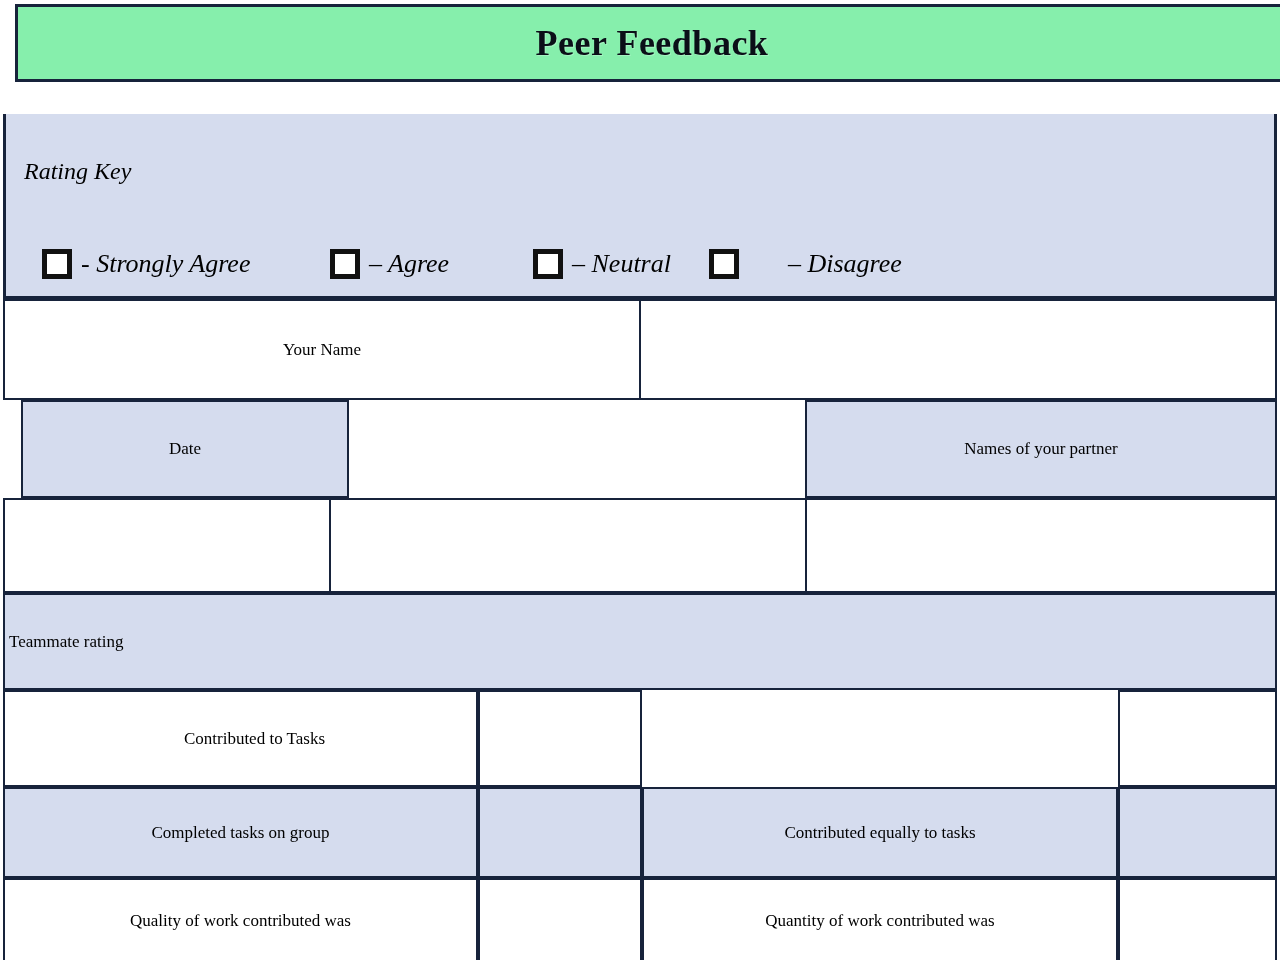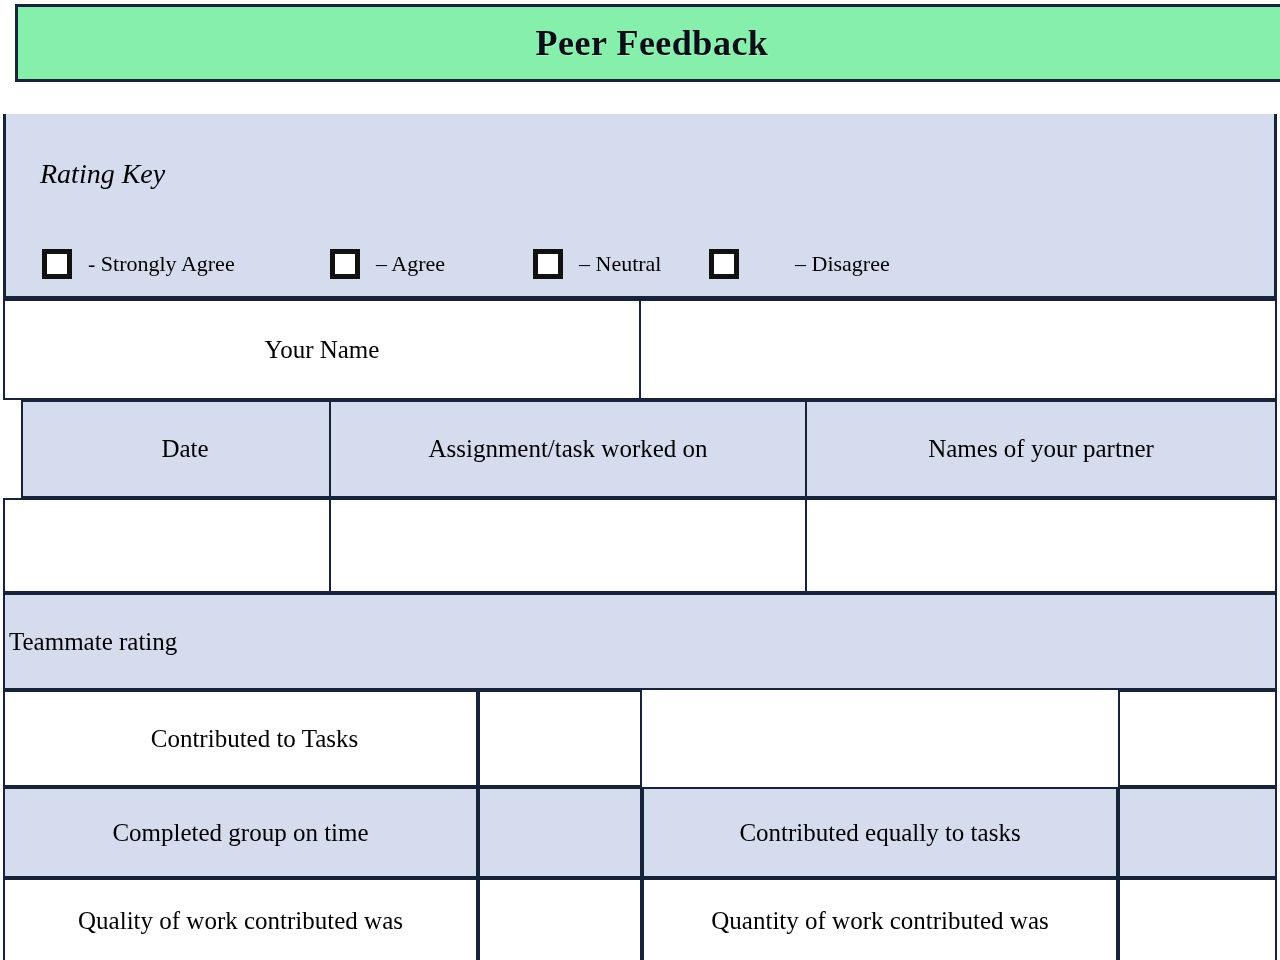--- a/index.html
+++ b/index.html
@@ -55,23 +55,23 @@
     width: 1274px;
     height: 185px;
     box-sizing: border-box;
     background: #D5DCEE;
     border-left: 3px solid #17233b;
     border-right: 3px solid #17233b;
     border-bottom: 3px solid #17233b;
   }
   .rating-key-label {
     position: absolute;
-    left: 34px;
+    left: 18px;
     top: 44px;
-    font-size: 28px;
+    font-size: 24px;
     font-style: italic;
   }
   .rating-options {
     position: absolute;
     left: 0;
     top: 126px;
     width: 1274px;
     height: 48px;
     display: flex;
     align-items: center;
@@ -84,39 +84,40 @@
   .rating-option .chk {
     width: 30px;
     height: 30px;
     box-sizing: border-box;
     background: #ffffff;
     border: 5px solid #111111;
     flex: 0 0 auto;
     display: block;
   }
   .rating-option .opt-label {
-    font-size: 22px;
-    margin-left: 16px;
+    font-size: 26px;
+    font-style: italic;
+    margin-left: 9px;
   }
   
   .ro-0 { position: absolute; left: 36px; }
   .ro-1 { position: absolute; left: 324px; }
   .ro-2 { position: absolute; left: 527px; }
   .ro-3 { position: absolute; left: 703px; gap: 40px; }
   .ro-4 { position: absolute; left: 951px; }
 
   
   .cell {
     position: absolute;
     box-sizing: border-box;
     border: 2px solid #17233b;
     display: flex;
     align-items: center;
     justify-content: center;
-    font-size: 25px;
+    font-size: 17px;
     background: #ffffff;
     overflow: hidden;
   }
   .cell.shaded { background: #D5DCEE; }
   .cell.left-align {
     justify-content: flex-start;
     padding-left: 4px;
   }
   .cell.blank { font-size: 0; }
 
@@ -180,34 +181,33 @@
       </div>
 
 
     </div>
   </div>
 
   <div class="cell" id="cell-yourname-label">Your Name</div>
   <div class="cell blank" id="cell-yourname-value"></div>
 
   <div class="cell shaded" id="cell-date-label">Date</div>
-  <div class="cell shaded" id="cell-assign-label">Assignment/task worked on</div>
   <div class="cell shaded" id="cell-partner-label">Names of your partner</div>
 
   <div class="cell blank" id="cell-date-value"></div>
   <div class="cell blank" id="cell-assign-value"></div>
   <div class="cell blank" id="cell-partner-value"></div>
 
   <div class="cell shaded left-align" id="cell-teammate-head">Teammate rating</div>
 
   <div class="cell mr-c0 mrow-0">Contributed to Tasks</div>
   <div class="cell blank mr-c1 mrow-0"></div>
   <div class="cell blank mr-c3 mrow-0"></div>
 
-  <div class="cell shaded mr-c0 mrow-1">Completed group on time</div>
+  <div class="cell shaded mr-c0 mrow-1">Completed tasks on group</div>
   <div class="cell shaded blank mr-c1 mrow-1"></div>
   <div class="cell shaded mr-c2 mrow-1">Contributed equally to tasks</div>
   <div class="cell shaded blank mr-c3 mrow-1"></div>
 
   <div class="cell mr-c0 mrow-2">Quality of work contributed was</div>
   <div class="cell blank mr-c1 mrow-2"></div>
   <div class="cell mr-c2 mrow-2">Quantity of work contributed  was</div>
   <div class="cell blank mr-c3 mrow-2"></div>
 
 </div>

